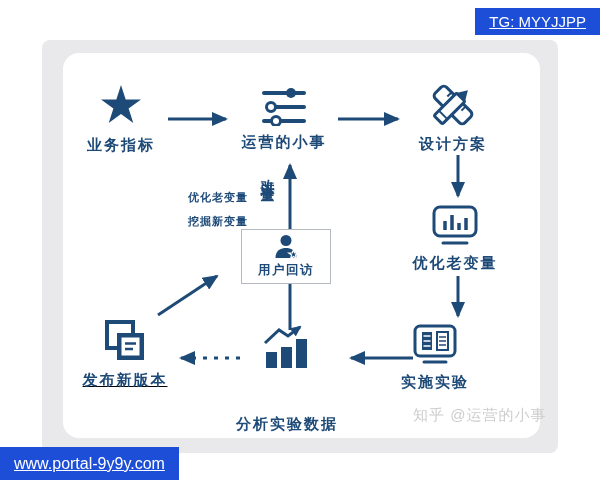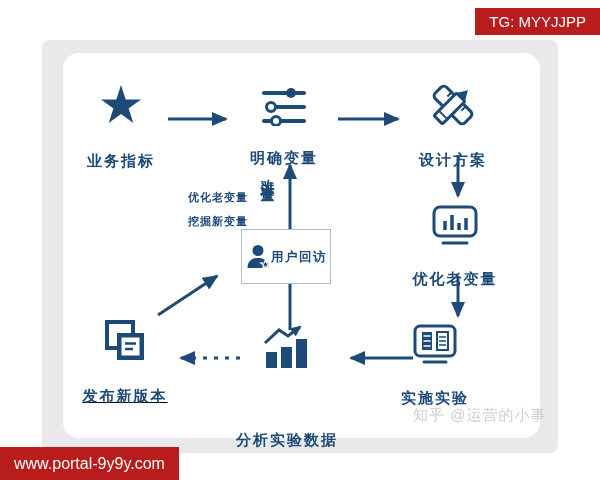--- a/index.html
+++ b/index.html
@@ -11,36 +11,36 @@
   .card{
     position:absolute;left:42px;top:40px;width:516px;height:413px;
     background:#e9e9eb;border-radius:8px;
   }
   .panel{
     position:absolute;left:63px;top:53px;width:477px;height:385px;
     background:#ffffff;border-radius:16px;
   }
   .arrows{position:absolute;left:0;top:0;}
   .corner-label{
-    position:absolute;background:#b91c1c;color:#ffffff;
-    white-space:nowrap;z-index:10;
+    position:absolute;background:#1d4ed8;color:#ffffff;
+    white-space:nowrap;z-index:10;text-decoration:underline;
   }
   .tg-label{top:8px;right:0;font-size:15px;padding:5px 14px;}
   .url-label{top:447px;left:0;font-size:16px;padding:8px 14px;}
   .node{
     position:absolute;display:flex;flex-direction:column;align-items:center;z-index:5;
   }
   .node .label{
     color:#1e4a78;font-weight:bold;font-size:15px;letter-spacing:2px;
-    white-space:nowrap;margin-top:23px;
+    white-space:nowrap;margin-top:7px;
   }
   .revisit-box{
     position:absolute;left:241px;top:229px;width:88px;height:53px;
     background:#ffffff;border:1px solid #b5bac1;z-index:6;
-    display:flex;flex-direction:row;align-items:center;justify-content:center;
+    display:flex;flex-direction:column;align-items:center;justify-content:center;
   }
   .revisit-box .label{
     color:#1e4a78;font-weight:bold;font-size:12.5px;letter-spacing:1.5px;
     white-space:nowrap;margin-top:2px;
   }
   .annotation{
     position:absolute;color:#1e4a78;font-weight:bold;font-size:11px;
     letter-spacing:1px;white-space:nowrap;z-index:5;text-align:center;width:80px;
   }
   .vertical-text{
@@ -94,21 +94,21 @@
 
 <div class="node" style="left:224px;top:88px;width:120px;">
   <svg width="46" height="38" viewBox="0 0 46 38">
     <line x1="3" y1="5" x2="43" y2="5" stroke="#1e4a78" stroke-width="4" stroke-linecap="round"></line>
     <circle cx="30" cy="5" r="5" fill="#1e4a78"></circle>
     <line x1="10" y1="19" x2="43" y2="19" stroke="#1e4a78" stroke-width="4" stroke-linecap="round"></line>
     <circle cx="10" cy="19" r="4.5" fill="#ffffff" stroke="#1e4a78" stroke-width="3"></circle>
     <line x1="3" y1="33" x2="43" y2="33" stroke="#1e4a78" stroke-width="4" stroke-linecap="round"></line>
     <circle cx="15" cy="33" r="4.5" fill="#ffffff" stroke="#1e4a78" stroke-width="3"></circle>
   </svg>
-  <div class="label">明确变量</div>
+  <div class="label">运营的小事</div>
 </div>
 
 <div class="node" style="left:393px;top:82px;width:120px;">
   <svg width="48" height="46" viewBox="0 0 48 46">
     <g transform="translate(24,23) rotate(45)">
       <rect x="-21" y="-8" width="42" height="16" rx="4" fill="#ffffff" stroke="#1e4a78" stroke-width="3"></rect>
       <line x1="-10" y1="-8" x2="-10" y2="-2" stroke="#1e4a78" stroke-width="2"></line>
       <line x1="0" y1="-8" x2="0" y2="-2" stroke="#1e4a78" stroke-width="2"></line>
       <line x1="10" y1="-8" x2="10" y2="-2" stroke="#1e4a78" stroke-width="2"></line>
     </g>

